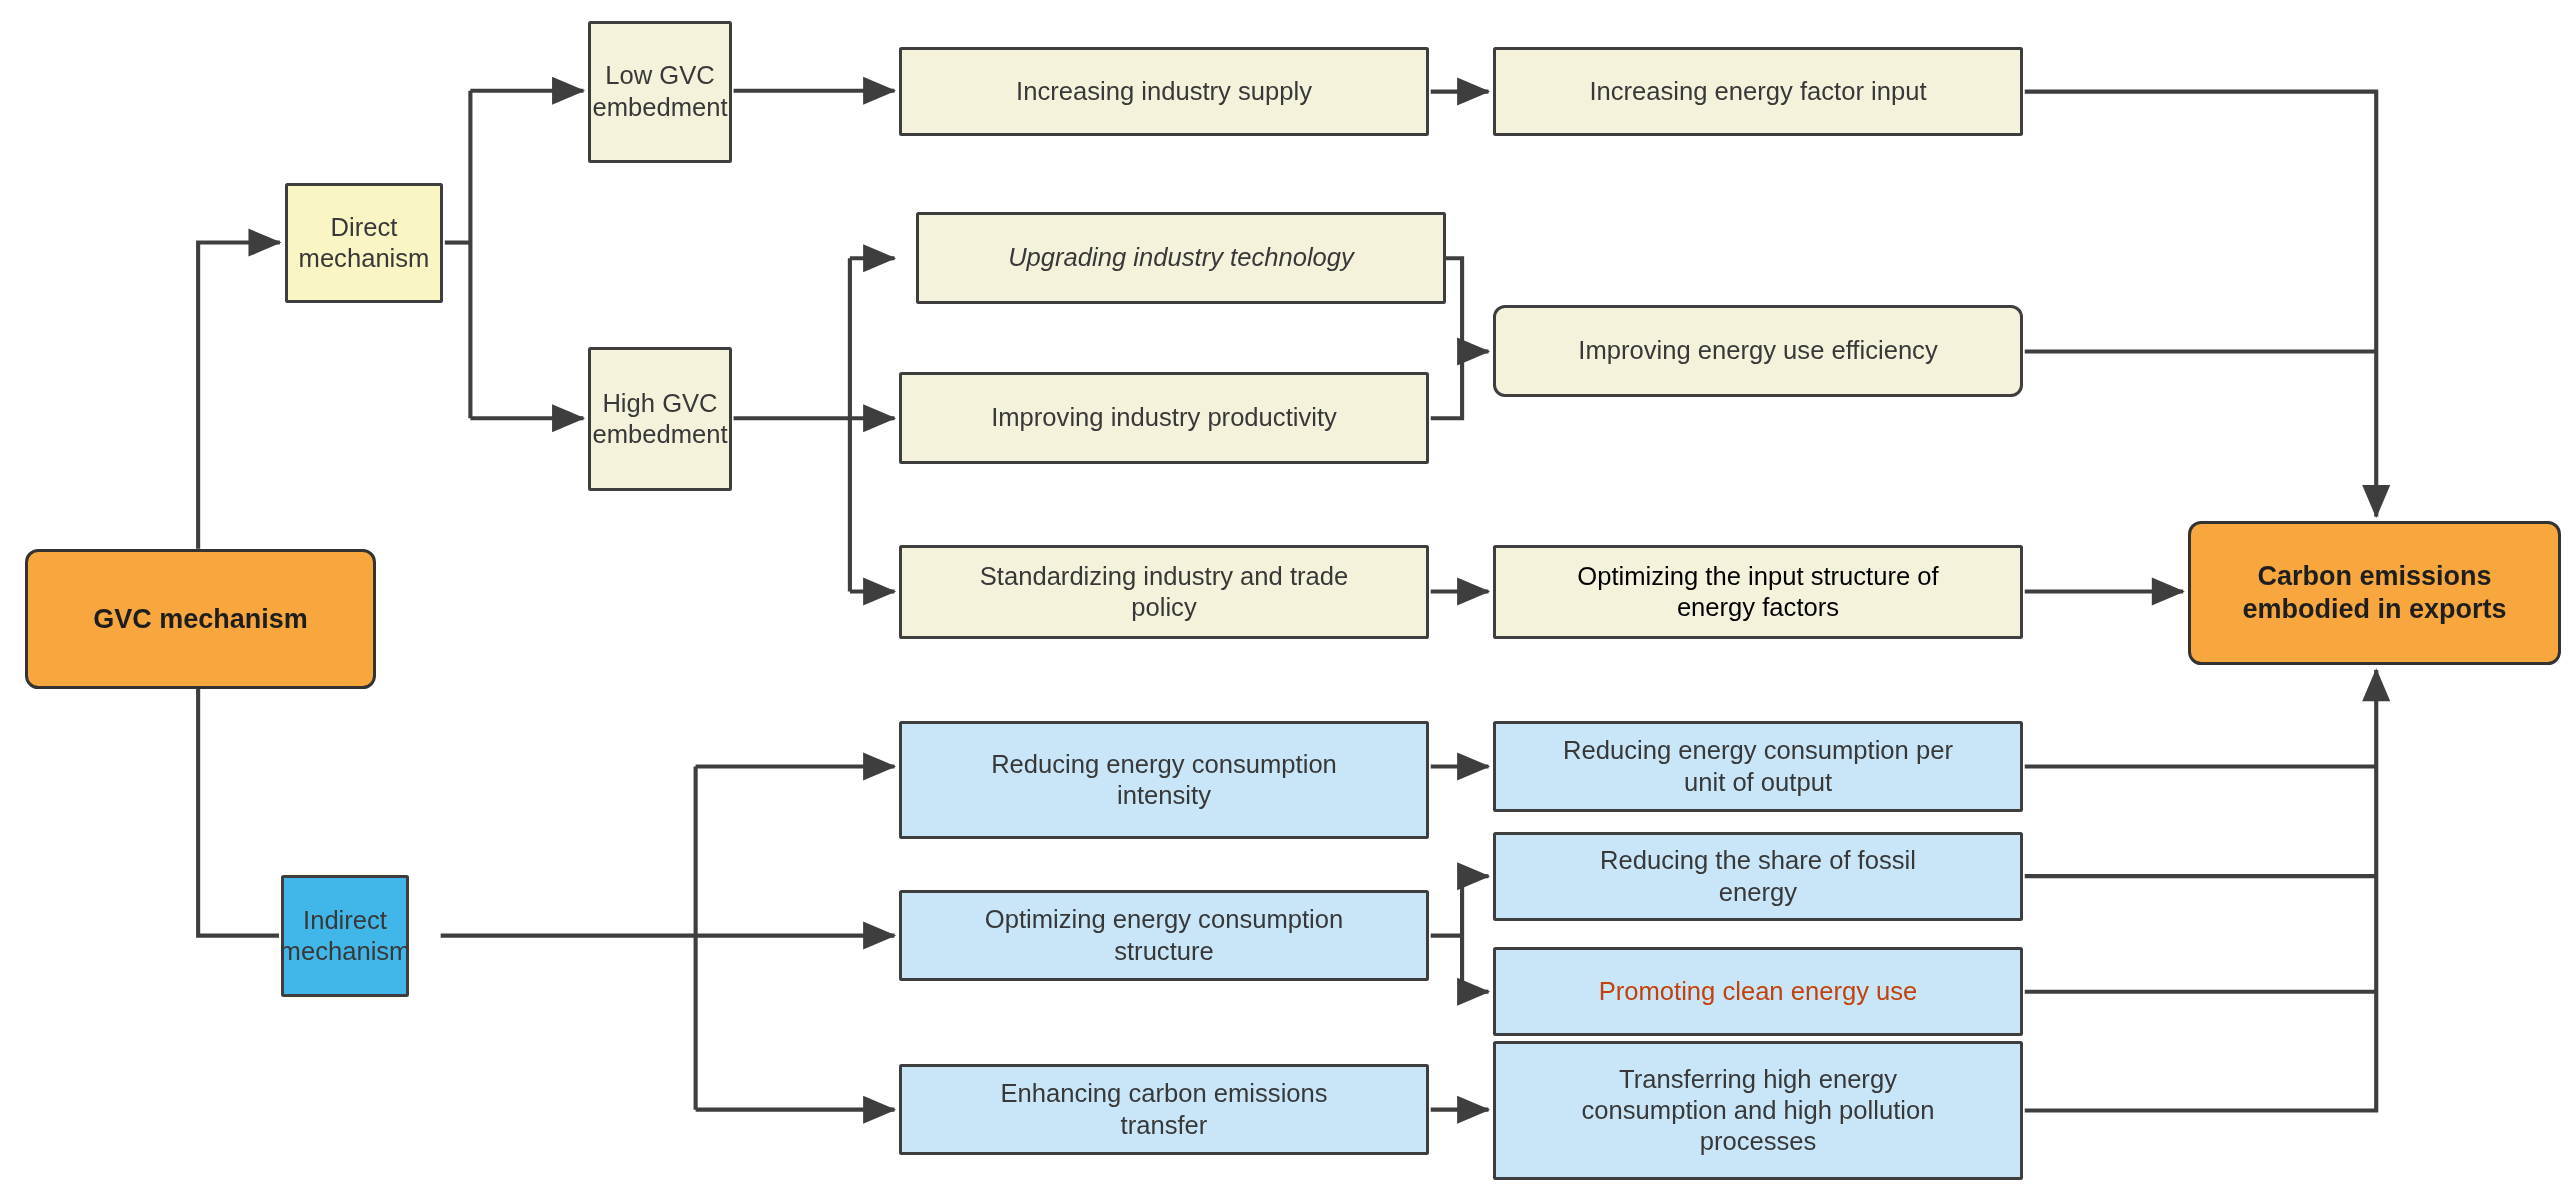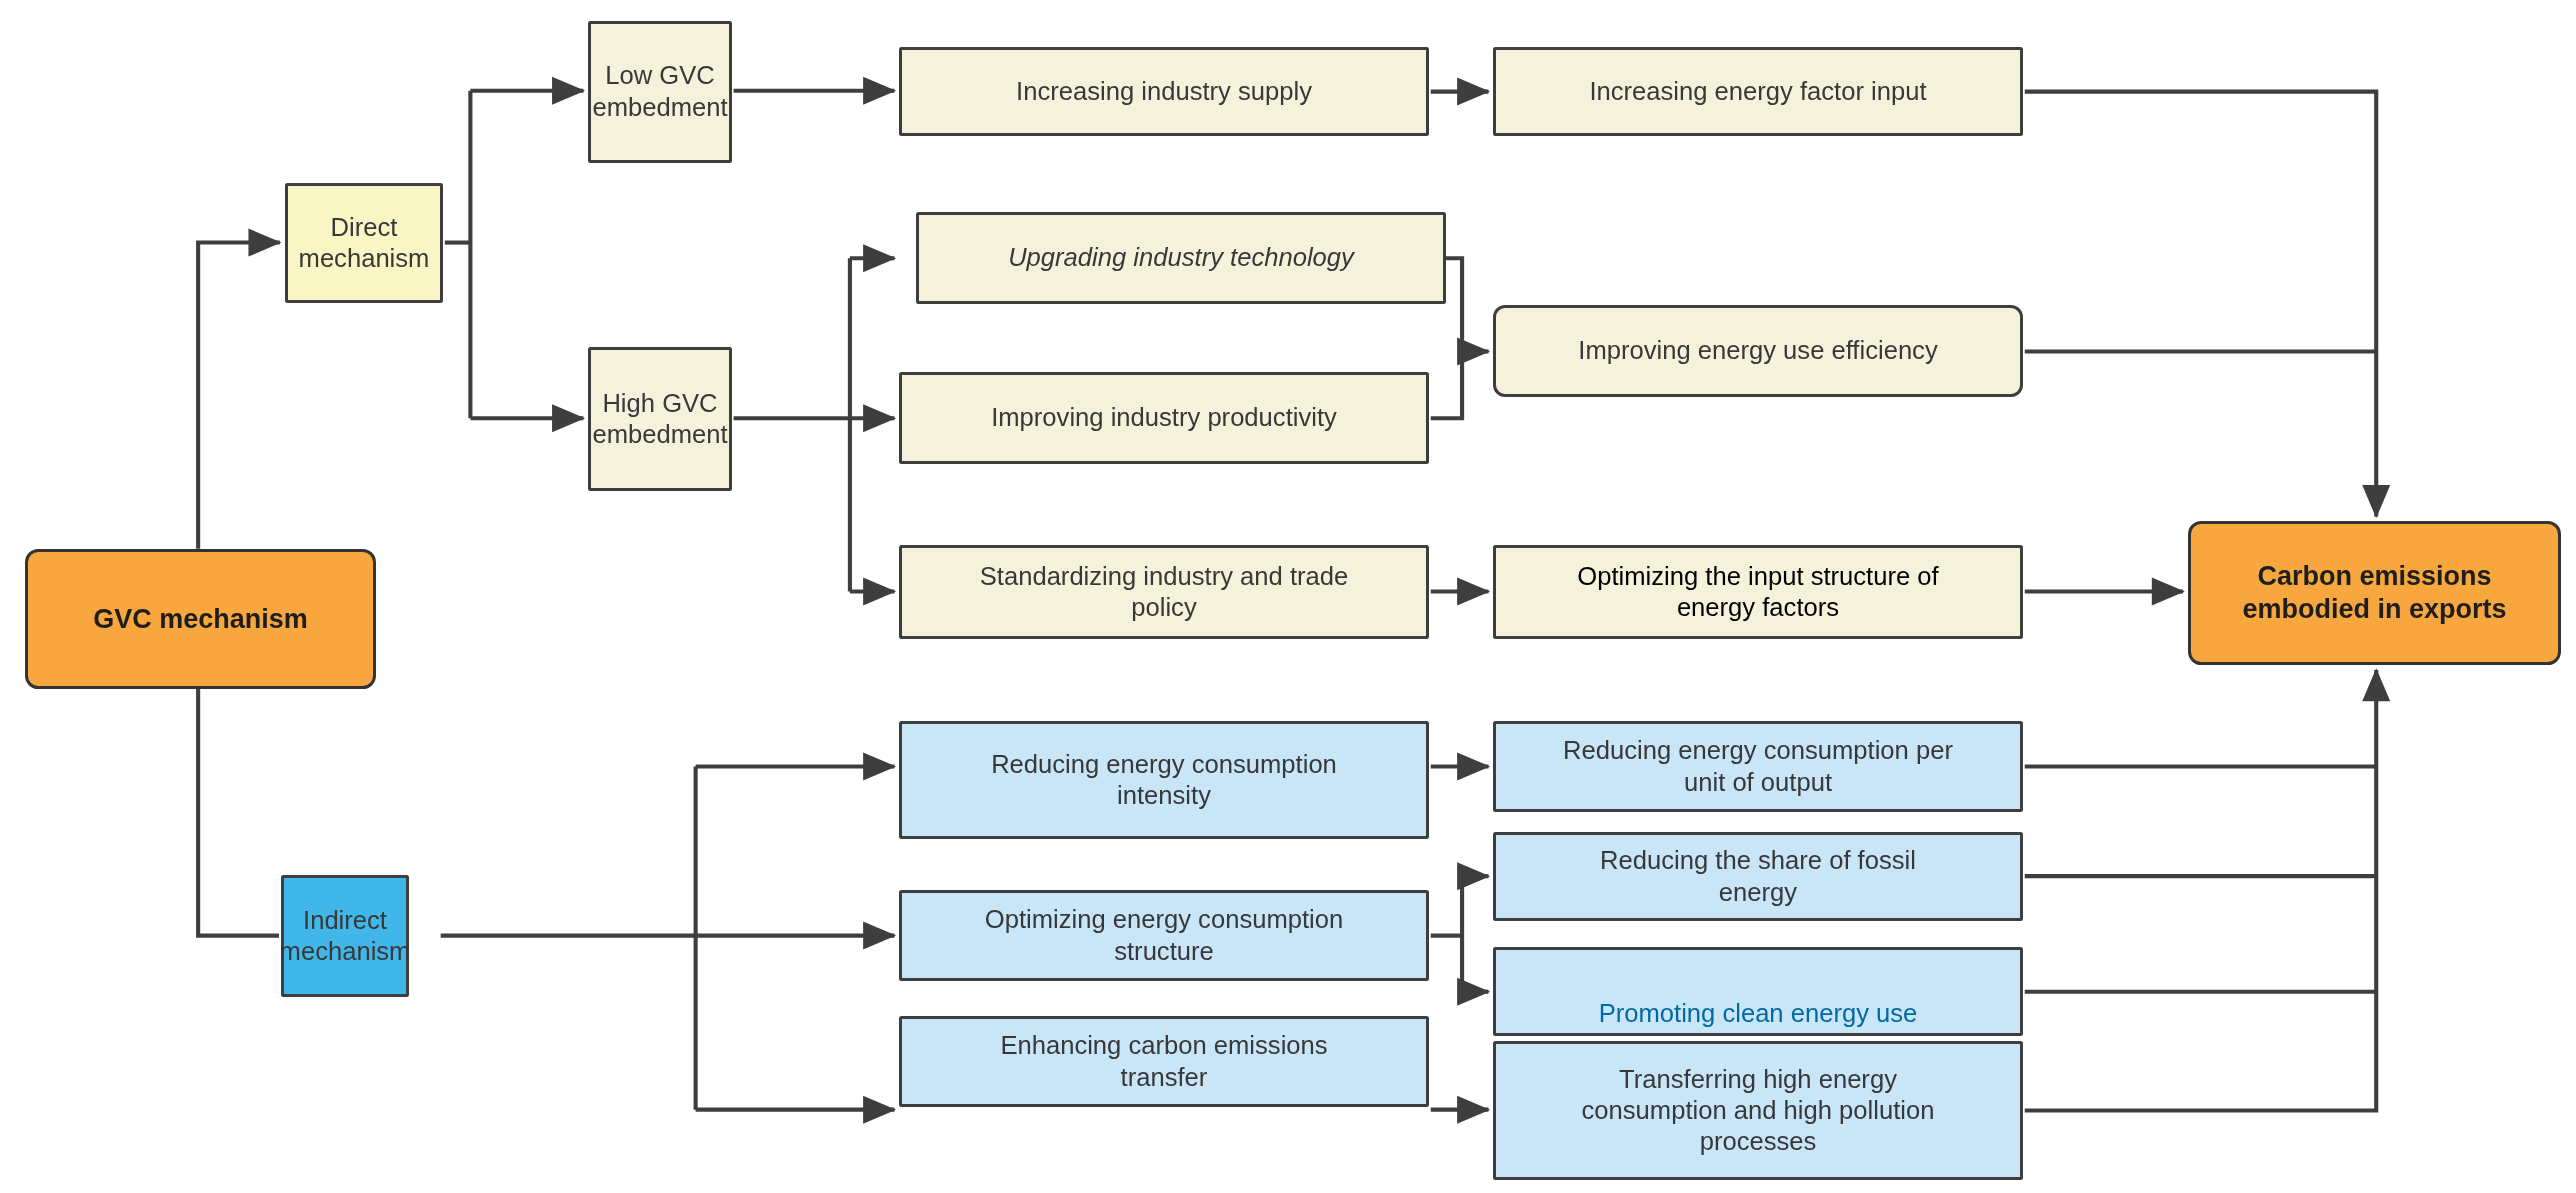--- a/index.html
+++ b/index.html
@@ -115,20 +115,20 @@
     <div class="node rounded bold" style="left: 2188px; top: 521px; width: 373px; height: 144px; background: rgb(247, 167, 62);"><span>Carbon emissions
 embodied in exports</span></div>
     <div class="node" style="left: 899px; top: 721px; width: 530px; height: 118px; background: rgb(200, 230, 248); color: rgb(56, 56, 56);"><span>Reducing energy consumption
 intensity</span></div>
     <div class="node" style="left: 1493px; top: 721px; width: 530px; height: 91px; background: rgb(200, 230, 248); color: rgb(56, 56, 56);"><span>Reducing energy consumption per
 unit of output</span></div>
     <div class="node" style="left: 899px; top: 890px; width: 530px; height: 91px; background: rgb(200, 230, 248); color: rgb(56, 56, 56);"><span>Optimizing energy consumption
 structure</span></div>
     <div class="node" style="left: 1493px; top: 832px; width: 530px; height: 89px; background: rgb(200, 230, 248); color: rgb(56, 56, 56);"><span>Reducing the share of fossil
 energy</span></div>
-    <div class="node" style="left: 1493px; top: 947px; width: 530px; height: 89px; background: rgb(200, 230, 248); color: #0369a1; align-items: flex-end;"><span>Promoting clean energy use</span></div>
-    <div class="node" style="left: 899px; top: 1016px; width: 530px; height: 91px; background: rgb(200, 230, 248); color: rgb(56, 56, 56);"><span>Enhancing carbon emissions
+    <div class="node" style="left: 1493px; top: 947px; width: 530px; height: 89px; background: rgb(200, 230, 248); color: #c2410c;"><span>Promoting clean energy use</span></div>
+    <div class="node" style="left: 899px; top: 1064px; width: 530px; height: 91px; background: rgb(200, 230, 248); color: rgb(56, 56, 56);"><span>Enhancing carbon emissions
 transfer</span></div>
     <div class="node" style="left: 1493px; top: 1041px; width: 530px; height: 139px; background: rgb(200, 230, 248); color: rgb(56, 56, 56);"><span>Transferring high energy
 consumption and high pollution
 processes</span></div>
   </div>
 
 
 </body></html>

